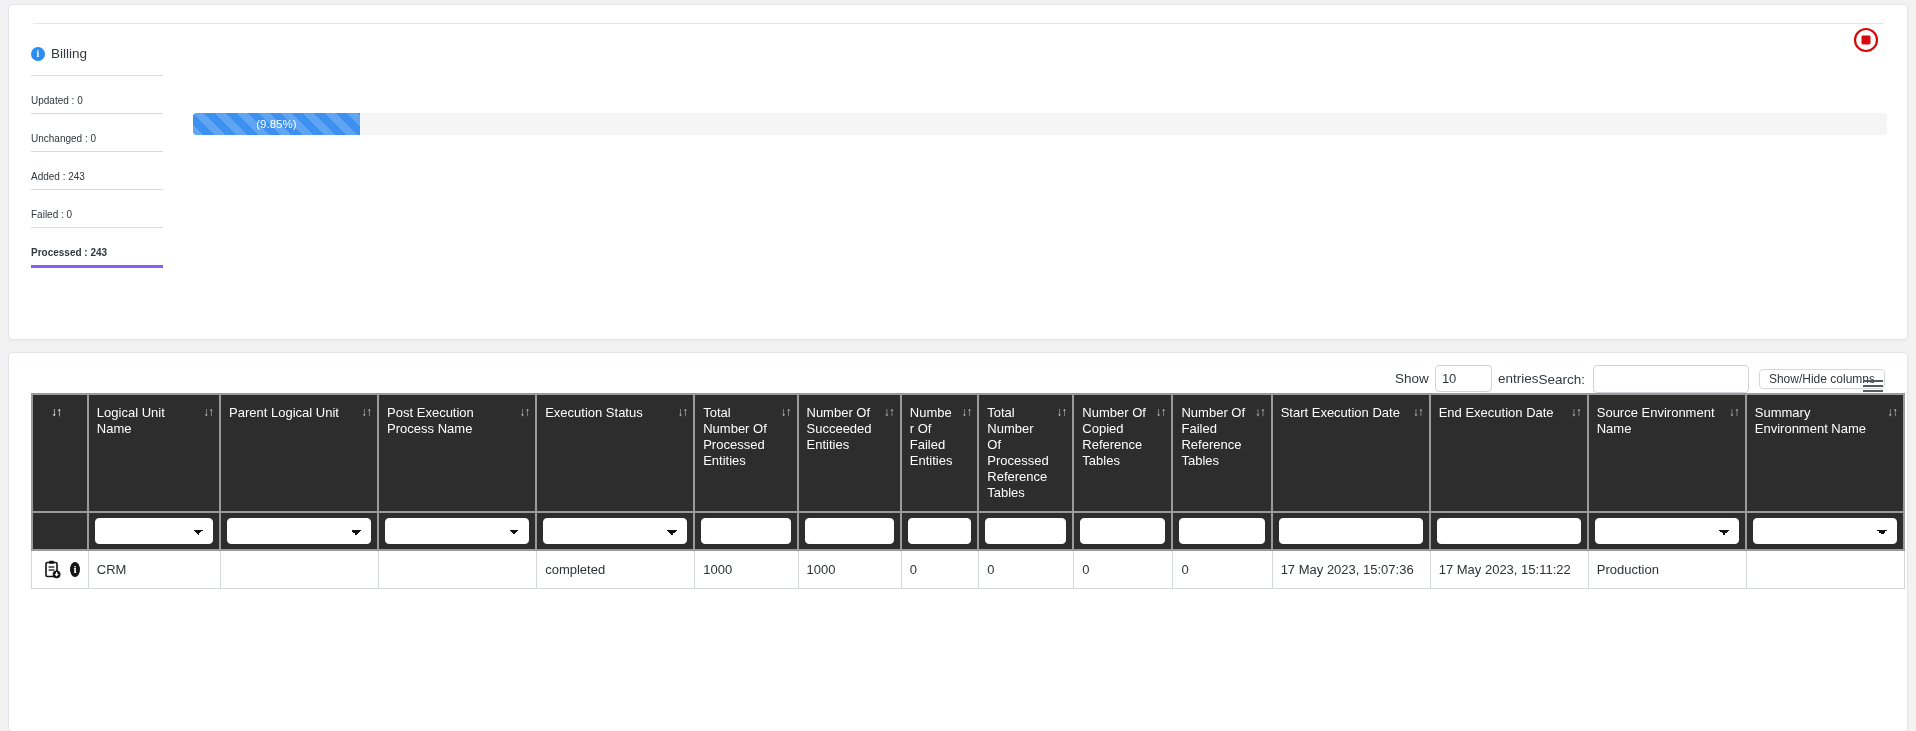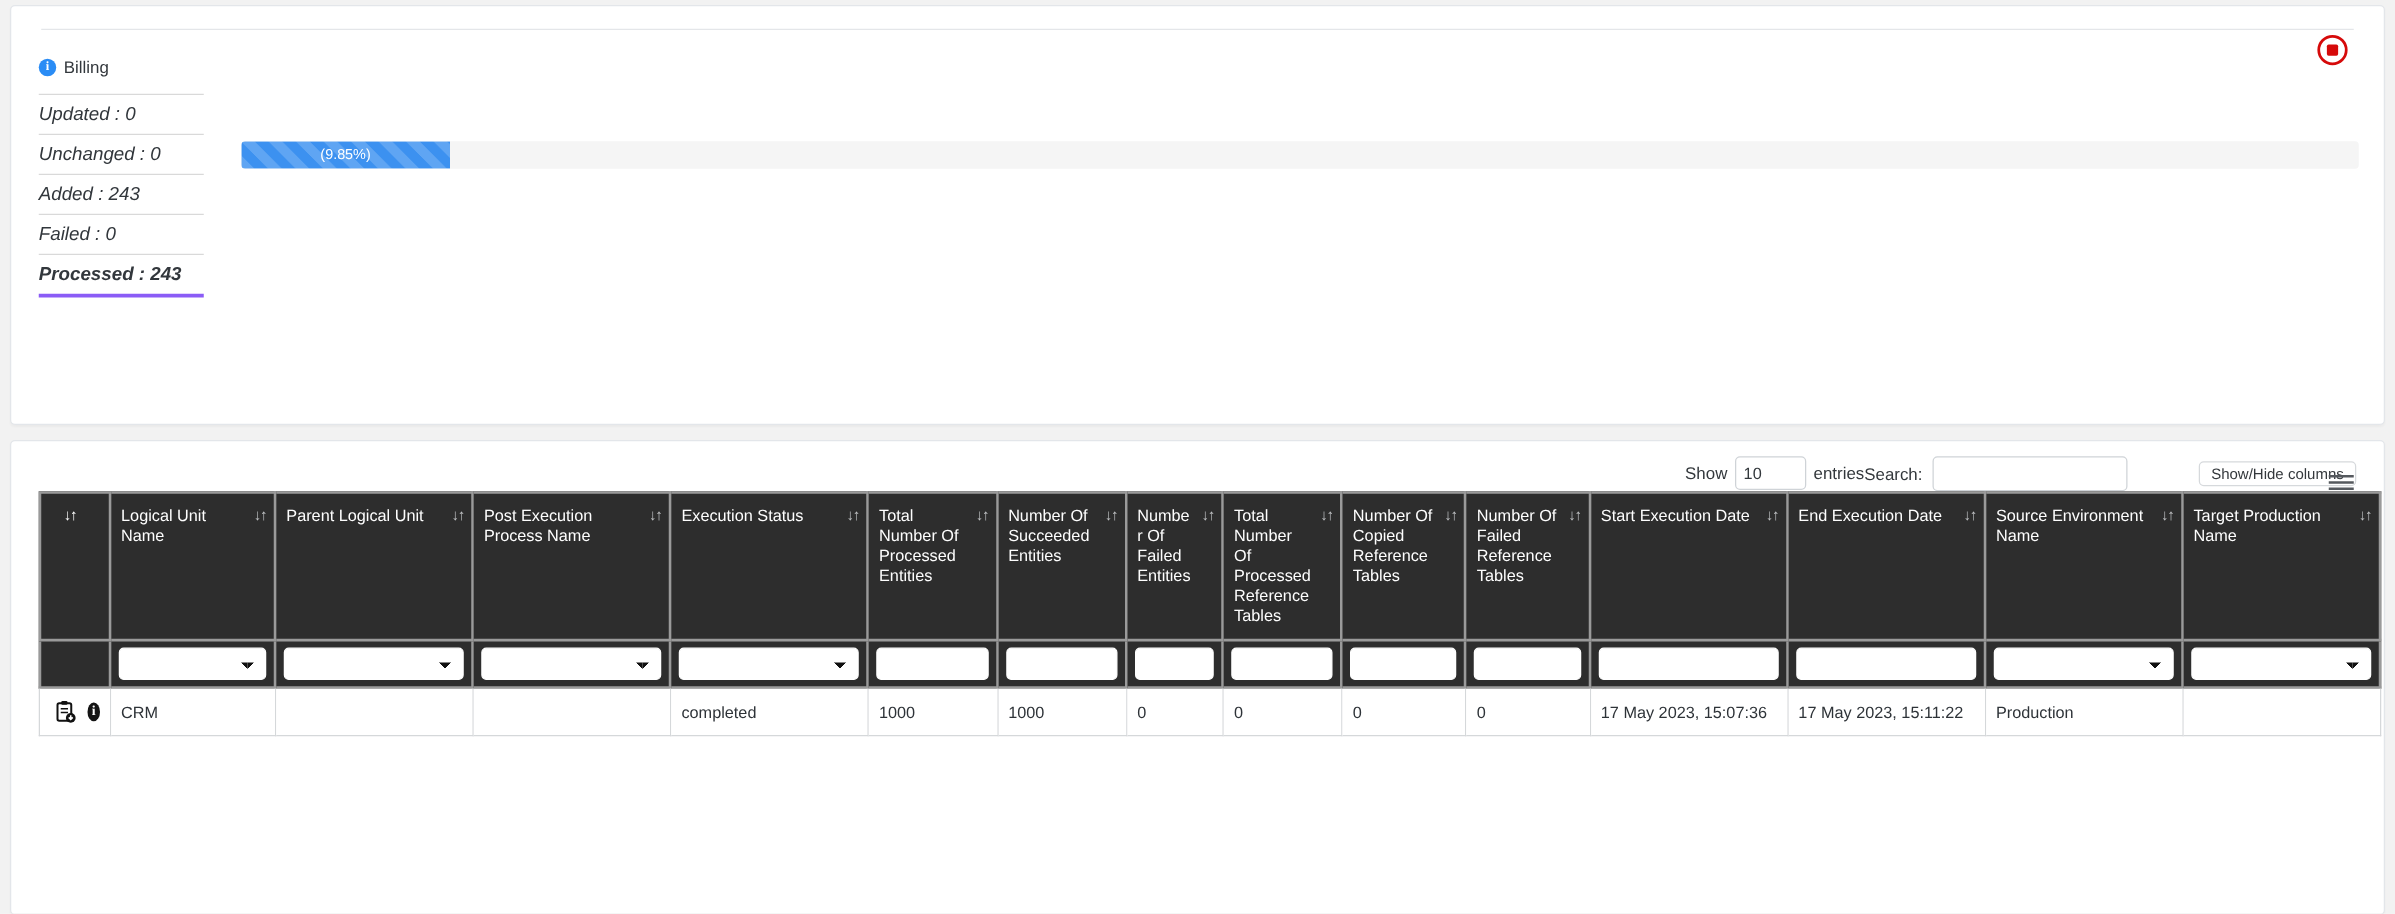--- a/index.html
+++ b/index.html
@@ -50,25 +50,24 @@
     background: #2a8cf5; color: #fff; font-size: 10px; font-weight: bold;
     line-height: 14px; text-align: center; font-family: "Liberation Serif", serif;
   }
 
   .body-flex { display: flex; padding: 0; }
   .stats {
     width: 132px; margin-left: 22px; margin-top: 14px; flex: none;
   }
   .stat-line {
     border-top: 1px solid #d9d9d9;
-    font-size: 15px;
+    font-size: 10px;
     color: #32373c;
-    padding: 7px 2px 7px 0;
+    padding: 19px 2px 7px 0;
     white-space: nowrap;
-    font-style: italic;
   }
   .stat-line.last { border-bottom: 3px solid #8b5cf6; font-weight: bold; }
 
   .progress-area { flex: 1; position: relative; }
   .progress-outer {
     position: absolute;
     left: 30px; top: 52px; right: 20px;
     height: 22px;
     background: #f5f5f5;
     border-radius: 3px;
@@ -117,21 +116,20 @@
   .dt-filter { font-size: 13.5px; color: #33383c; display: flex; align-items: center; gap: 8px; }
   .dt-filter input {
     width: 156px; height: 28px; padding: 2px 6px;
     border: 1px solid #cfd3d7; border-radius: 4px;
     font-family: "Liberation Sans", sans-serif; font-size: 13px;
   }
   .colvis-btn {
     border: 1px solid #d6d9dc; background: #fff; border-radius: 4px;
     font-size: 12px; color: #34383c; padding: 2px 9px; cursor: pointer;
     font-family: "Liberation Sans", sans-serif;
-    margin-left: 47px;
   }
   .dt-info {
     font-size: 13.5px; color: #33383c; padding: 10px 0 6px 22px;
   }
 
   
   .table-wrap { padding: 0 20px 16px 22px; }
   table.dt { border-collapse: separate; border-spacing: 0; width: 1874px; table-layout: fixed; }
   table.dt thead th {
     background: #2d2d2d;
@@ -291,21 +289,21 @@
               <th><span>Execution Status</span><span class="sort-ico">↓↑</span></th>
               <th><span>Total Number Of Processed Entities</span><span class="sort-ico">↓↑</span></th>
               <th><span>Number Of Succeeded Entities</span><span class="sort-ico">↓↑</span></th>
               <th><span>Number Of Failed Entities</span><span class="sort-ico">↓↑</span></th>
               <th><span>Total Number Of Processed Reference Tables</span><span class="sort-ico">↓↑</span></th>
               <th><span>Number Of Copied Reference Tables</span><span class="sort-ico">↓↑</span></th>
               <th><span>Number Of Failed Reference Tables</span><span class="sort-ico">↓↑</span></th>
               <th><span>Start Execution Date</span><span class="sort-ico">↓↑</span></th>
               <th><span>End Execution Date</span><span class="sort-ico">↓↑</span></th>
               <th><span>Source Environment Name</span><span class="sort-ico">↓↑</span></th>
-              <th><span>Target Production Name</span><span class="sort-ico">↓↑</span></th>
+              <th><span>Summary Environment Name</span><span class="sort-ico">↓↑</span></th>
             </tr>
           <tr class="filters" id="filter-row">
               <td></td>
               <td><select><option></option></select></td>
               <td><select><option></option></select></td>
               <td><select><option></option></select></td>
               <td><select><option></option></select></td>
               <td><input type="text" style=""></td>
               <td><input type="text" style=""></td>
               <td><input type="text" style=""></td>

